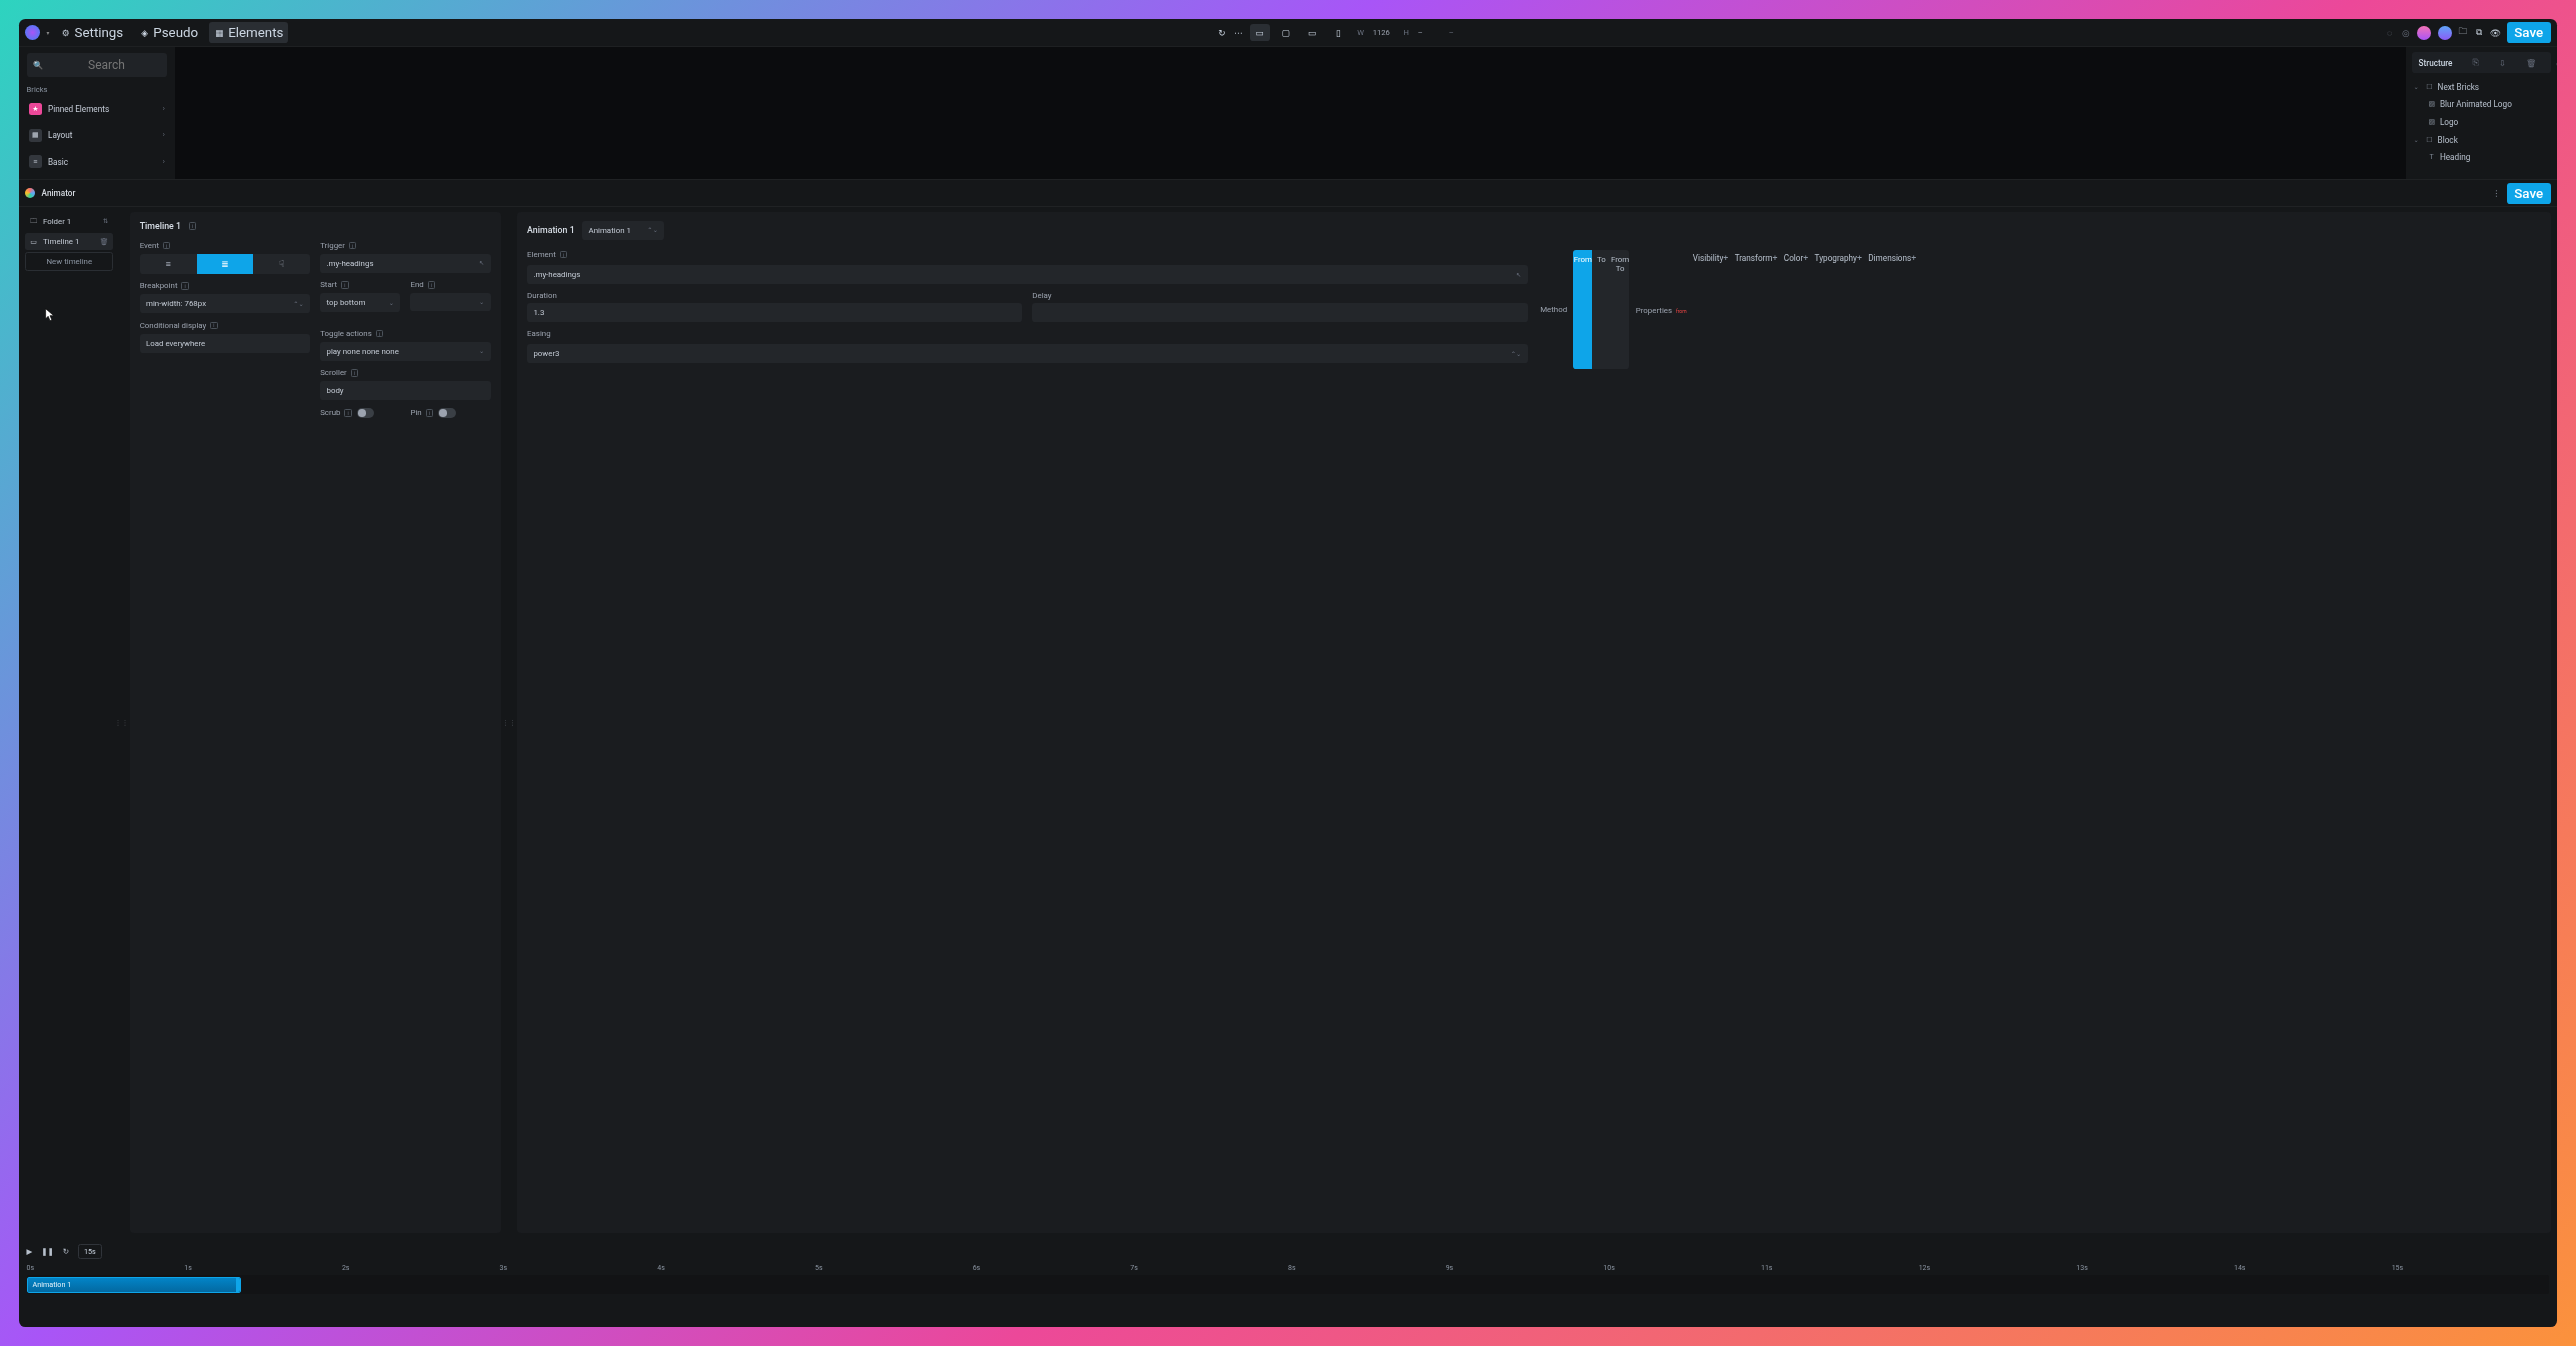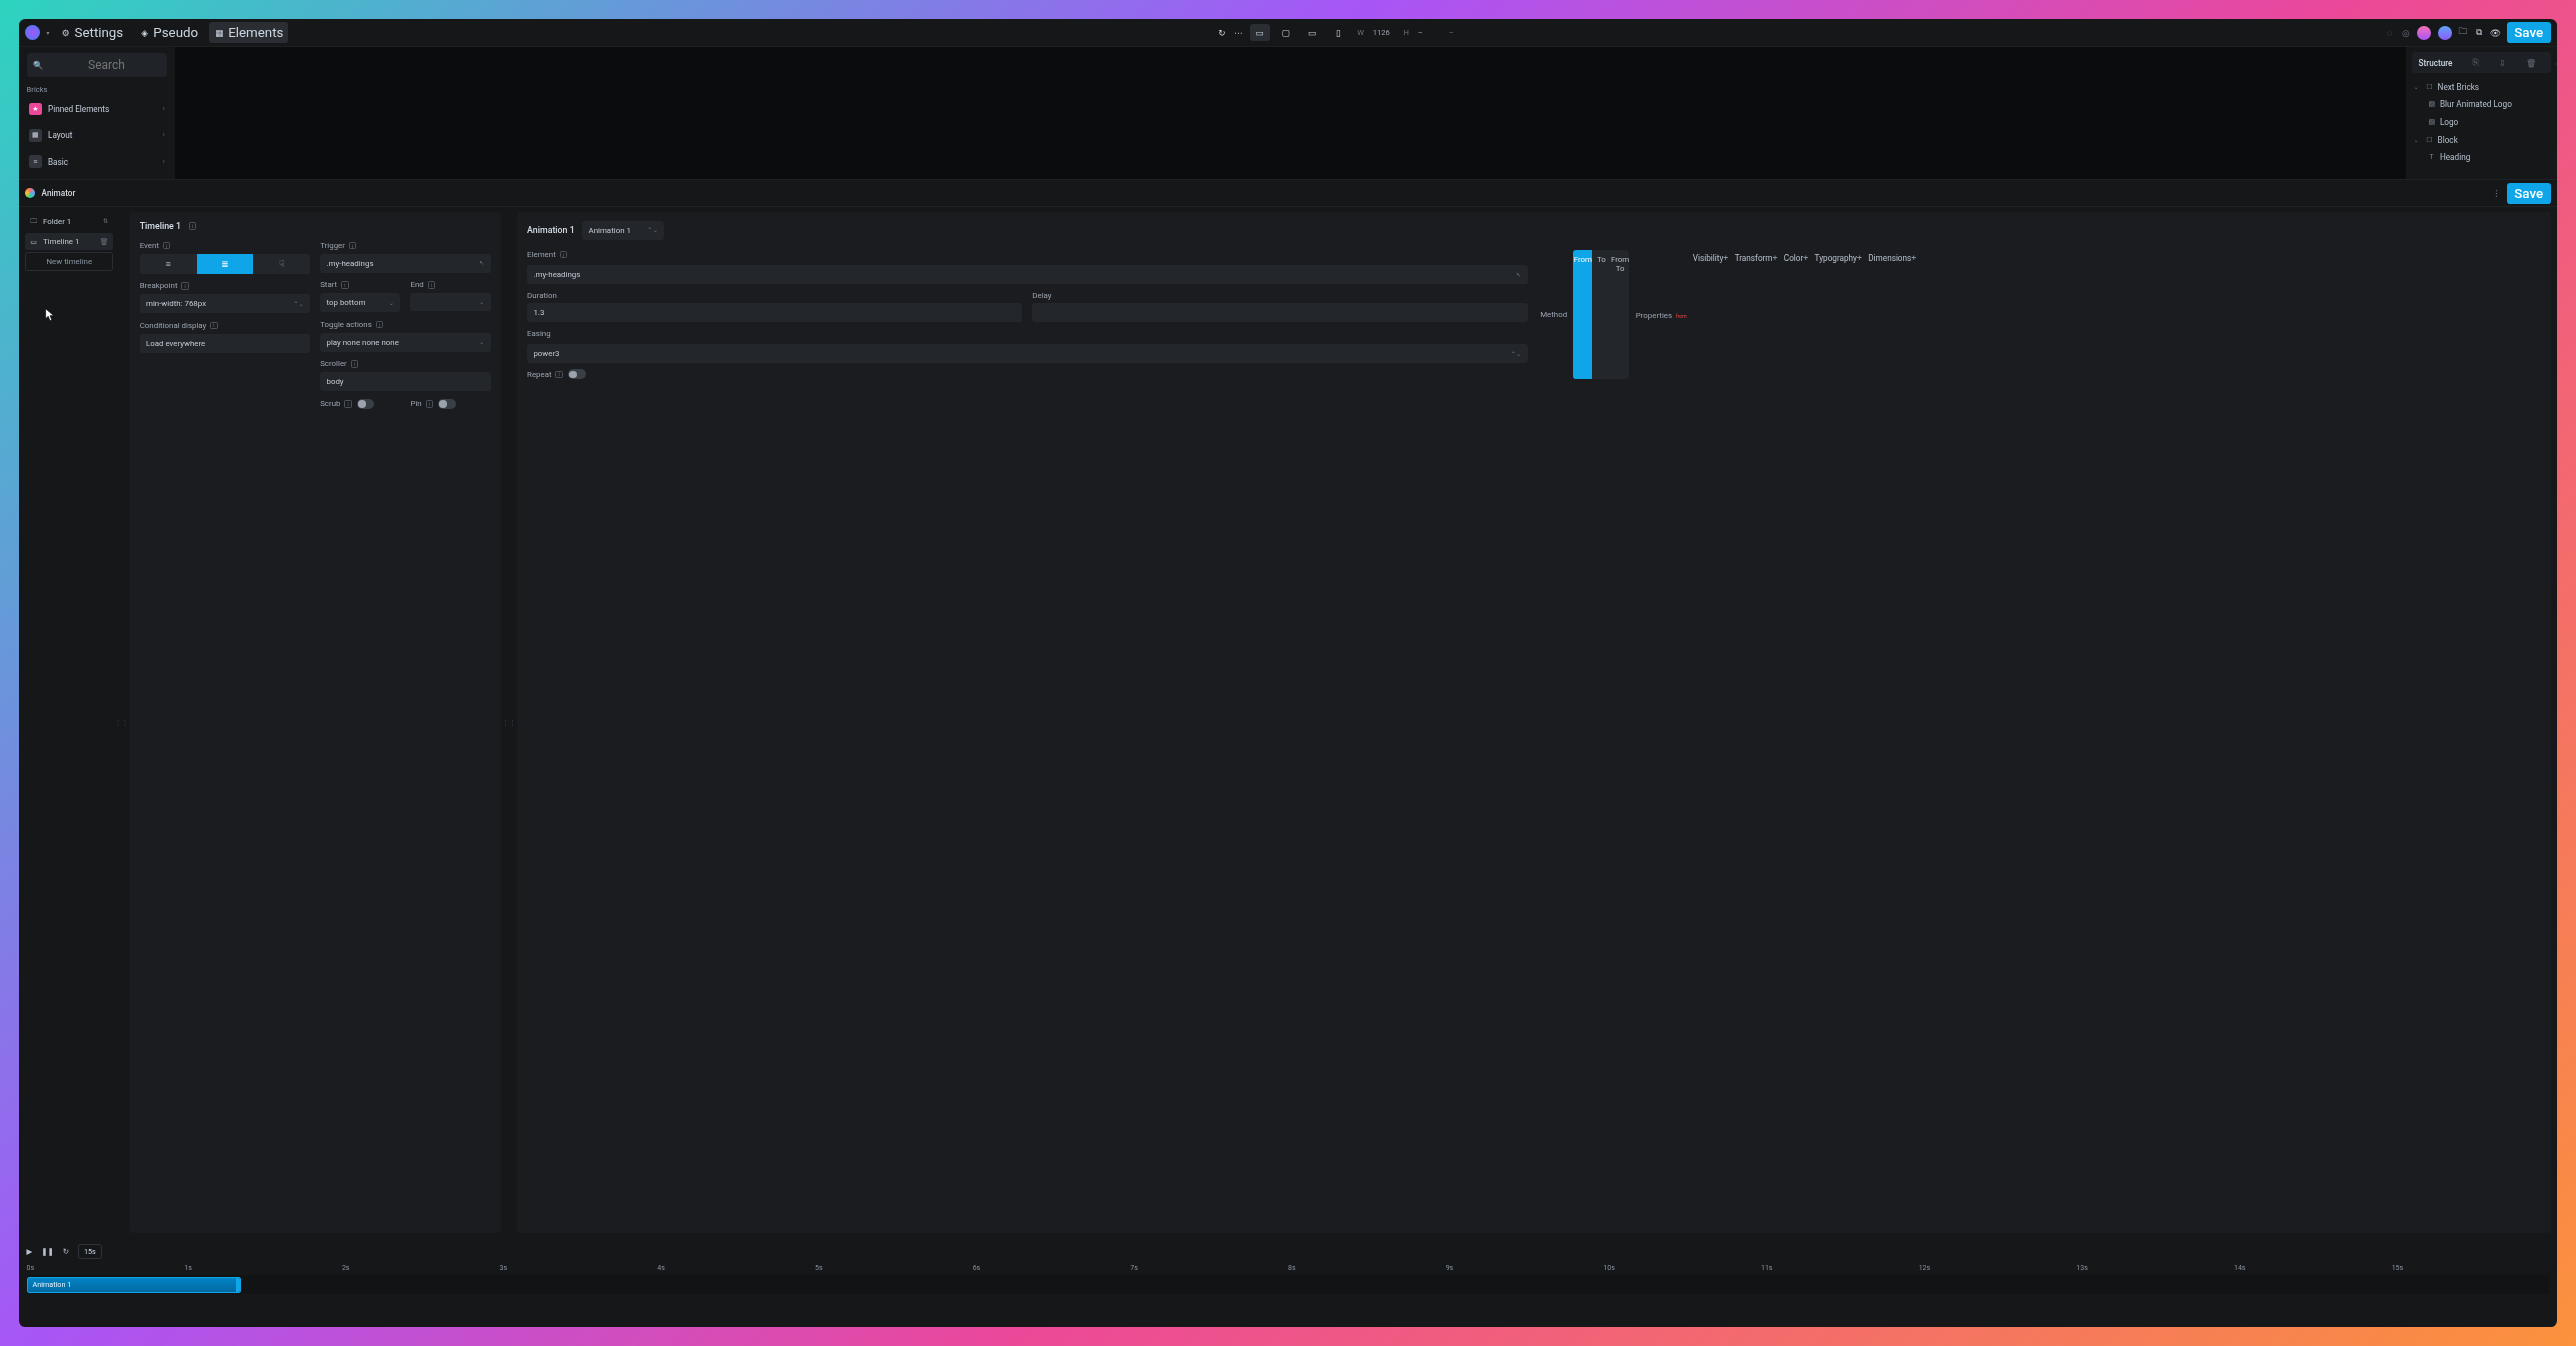--- a/index.html
+++ b/index.html
@@ -314,21 +314,21 @@
               <div class="fld-lbl">
                   <span>End</span>
                   <span class="info">i</span>
                 </div>
               <div class="sel">
                   <span></span>
                   <span class="chev">⌄</span>
                 </div>
             </div>
           </div>
-          <div class="fld-lbl" style="margin-top:4px">
+          <div class="fld-lbl" style="margin-top:13px">
               <span>Toggle actions</span>
               <span class="info">i</span>
             </div>
           <div class="sel">
               <span>play none none none</span>
               <span class="chev">⌄</span>
             </div>
           <div class="fld-lbl" style="margin-top:3.8px">
               <span>Scroller</span>
               <span class="info">i</span>
@@ -389,31 +389,20 @@
               <div class="fld-lbl">Delay</div>
               <input class="inp" value="" style="">
             </div>
           </div>
           <div class="fld-lbl">Easing</div>
           <div class="sel">
               <span>power3</span>
               <span class="chev">⌃⌄</span>
             </div>
           <div class="row2">
-            <div class="col">
-              <div class="tgl-row">
-                <span class="fld-lbl">
-                    <span>Repeat</span>
-                    <span class="info">i</span>
-                  </span>
-                <div class="toggle">
-                    <div class="knob"></div>
-                  </div>
-              </div>
-            </div>
           </div>
         </div>
         <div class="anim-right">
           <div class="fld-lbl">Method</div>
           <div class="seg3">
             <div class="seg3-btn active">From</div>
             <div class="seg3-btn">To</div>
             <div class="seg3-btn">From To</div>
           </div>
           <div class="fld-lbl" style="margin-top:2.5px">

